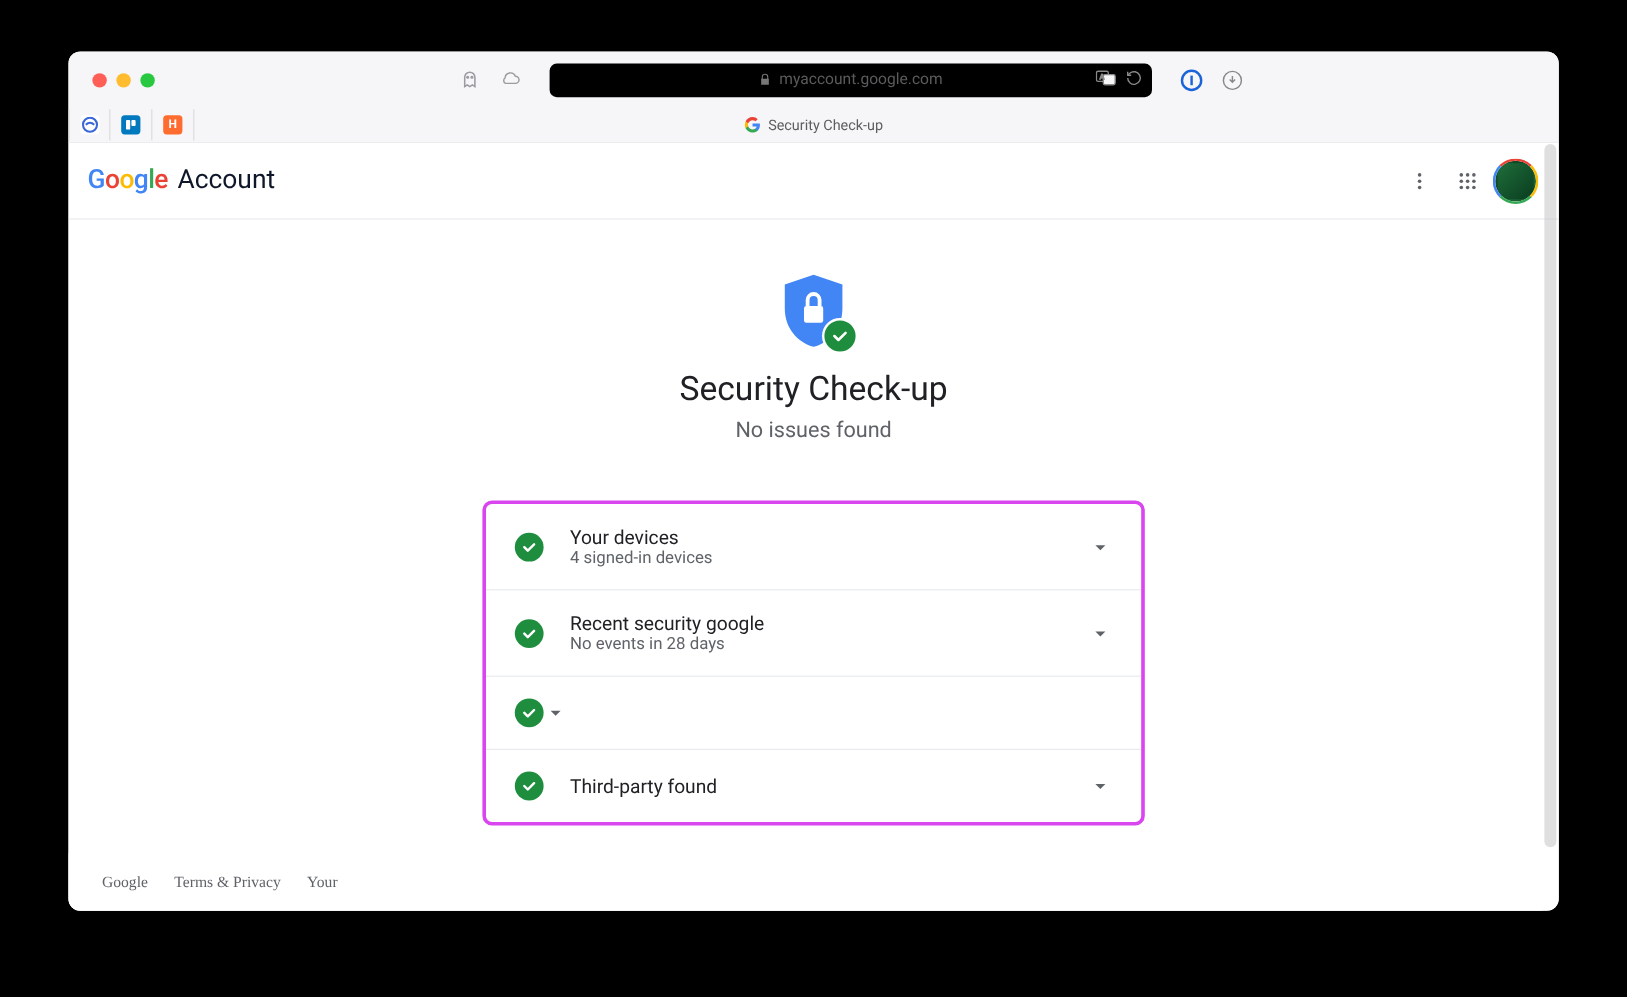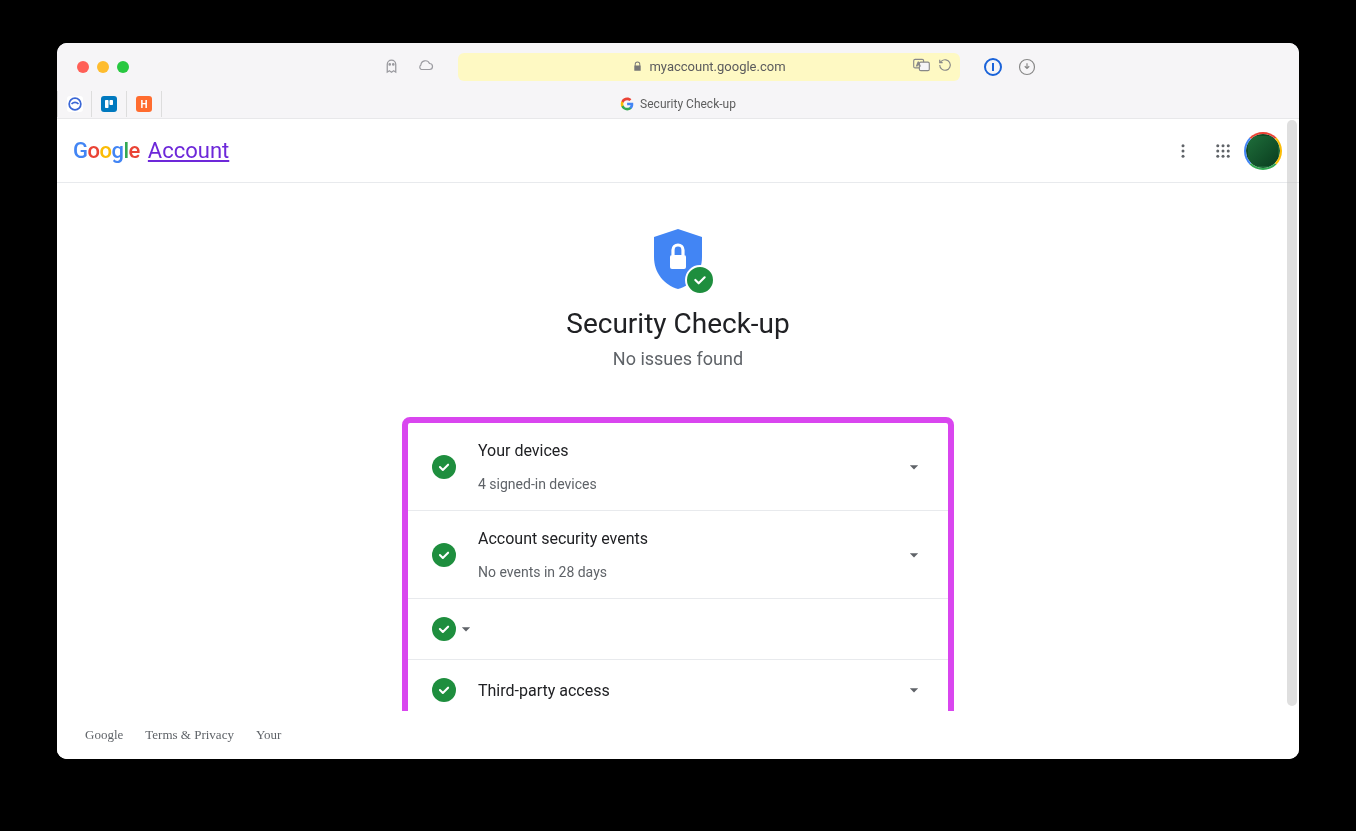--- a/index.html
+++ b/index.html
@@ -33,21 +33,21 @@
     .traffic-lights { display: flex; gap: 8px; margin-right: auto; }
     .tl { width: 12px; height: 12px; border-radius: 50%; }
     .tl-red { background: #ff5f57; }
     .tl-yellow { background: #febc2e; }
     .tl-green { background: #28c840; }
     .chrome-icons-left { display: flex; gap: 16px; align-items: center; margin-right: 16px; }
     .chrome-icon { width: 18px; height: 18px; display: flex; align-items: center; justify-content: center; color: #888; }
     .addr-bar {
       flex: 0 0 502px;
       height: 28px;
-      background: #fef9c3;
+      background: #000000;
       border-radius: 6px;
       display: flex;
       align-items: center;
       justify-content: center;
       gap: 6px;
       color: #5b5b5d;
       font-size: 13px;
       position: relative;
     }
     .addr-right-icons {
@@ -93,61 +93,61 @@
     .topbar {
       height: 64px;
       display: flex;
       align-items: center;
       padding: 0 16px;
       border-bottom: 1px solid #e8eaed;
     }
     .logo-wrap { display: flex; align-items: center; gap: 4px; }
     .g-logo { height: 24px; display: flex; align-items: center; font-weight: 500; font-size: 22px; letter-spacing: -0.5px; }
     .g-logo .b { color:#4285F4; } .g-logo .r { color:#EA4335; } .g-logo .y { color:#FBBC05; } .g-logo .g { color:#34A853; }
-    .product { color:#6d28d9; font-size: 22px; margin-left: 4px; text-decoration: underline; }
+    .product { color:#0f172a; font-size: 22px; margin-left: 4px; }
     .topbar-spacer { flex: 1; }
     .topbar-icon { width: 40px; height: 40px; display: flex; align-items: center; justify-content: center; color:#5f6368; border-radius: 50%; cursor: pointer; }
     .avatar { width: 34px; height: 34px; border-radius: 50%; background: linear-gradient(135deg,#1e6d3a 0%,#0a3d1f 100%); border: 2px solid transparent; position: relative; }
     .avatar-ring { position: absolute; inset: -4px; border-radius: 50%; border: 2px solid; border-color: #EA4335 #FBBC05 #34A853 #4285F4; }
     
     .hero { text-align: center; padding: 44px 0 28px 0; }
     .shield-wrap { position: relative; width: 66px; height: 66px; margin: 0 auto 14px auto; }
     .shield { width: 56px; height: 64px; margin: 0 auto; }
     .badge-check {
       position: absolute; right: -4px; bottom: -2px;
       width: 30px; height: 30px; border-radius: 50%;
       background: #1e8e3e; border: 2px solid #fff;
       display: flex; align-items: center; justify-content: center;
     }
     .page-title { font-size: 28px; color: #202124; font-weight: 400; margin-top: 10px; letter-spacing: 0; }
     .page-subtitle { font-size: 18px; color:#5f6368; margin-top: 8px; }
     
     .checkup-card {
       width: 552px;
       margin: 20px auto 40px auto;
-      border: 6px solid #d946ef;
+      border: 3px solid #d946ef;
       border-radius: 8px;
       overflow: hidden;
     }
     .check-row {
       display: flex; align-items: center;
       padding: 18px 24px;
       border-bottom: 1px solid #e8eaed;
       cursor: pointer;
     }
     .check-row:last-child { border-bottom: none; }
     .row-check-icon {
       width: 24px; height: 24px; border-radius: 50%;
       background: #1e8e3e;
       display: flex; align-items: center; justify-content: center;
       flex-shrink: 0;
     }
     .row-text { margin-left: 22px; flex: 1; }
     .row-title { font-size: 16px; color: #202124; font-weight: 400; }
-    .row-sub { font-size: 14px; color: #5f6368; margin-top: 16px; }
+    .row-sub { font-size: 14px; color: #5f6368; margin-top: 0; }
     .chevron { color: #5f6368; }
     
     .footer {
       position: absolute;
       bottom: 0; left: 0; right: 14px;
       height: 48px;
       display: flex; align-items: center;
       padding: 0 28px;
       gap: 22px;
       font-size: 13px;
@@ -340,21 +340,21 @@
           </svg>
       </div>
 
       <div class="check-row">
         <div class="row-check-icon">
           <svg width="14" height="14" viewBox="0 0 24 24" fill="none" stroke="#fff" stroke-width="3.5" stroke-linecap="round" stroke-linejoin="round">
               <polyline points="5 12 10 17 19 8"></polyline>
             </svg>
         </div>
         <div class="row-text">
-          <div class="row-title">Account security events</div>
+          <div class="row-title">Recent security google</div>
           <div class="row-sub">No events in 28 days</div>
         </div>
         <svg class="chevron" width="20" height="20" viewBox="0 0 24 24" fill="#5f6368">
             <path d="M7 10l5 5 5-5z"></path>
           </svg>
       </div>
 
       <div class="check-row">
         <div class="row-check-icon">
           <svg width="14" height="14" viewBox="0 0 24 24" fill="none" stroke="#fff" stroke-width="3.5" stroke-linecap="round" stroke-linejoin="round">
@@ -366,21 +366,21 @@
           </svg>
       </div>
 
       <div class="check-row">
         <div class="row-check-icon">
           <svg width="14" height="14" viewBox="0 0 24 24" fill="none" stroke="#fff" stroke-width="3.5" stroke-linecap="round" stroke-linejoin="round">
               <polyline points="5 12 10 17 19 8"></polyline>
             </svg>
         </div>
         <div class="row-text">
-          <div class="row-title">Third-party access</div>
+          <div class="row-title">Third-party found</div>
         </div>
         <svg class="chevron" width="20" height="20" viewBox="0 0 24 24" fill="#5f6368">
             <path d="M7 10l5 5 5-5z"></path>
           </svg>
       </div>
 
     </div>
 
   </div>
 

